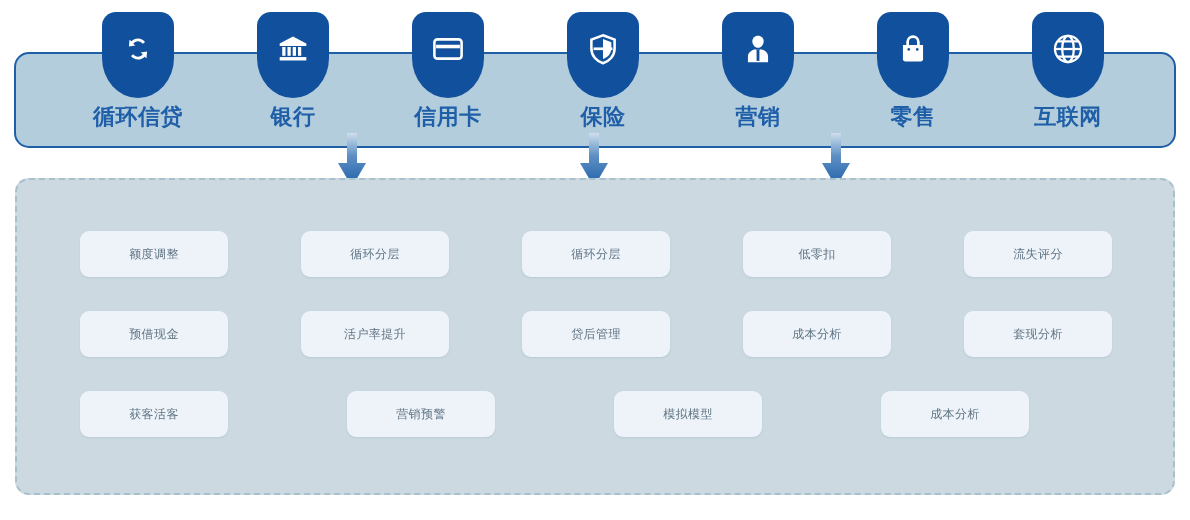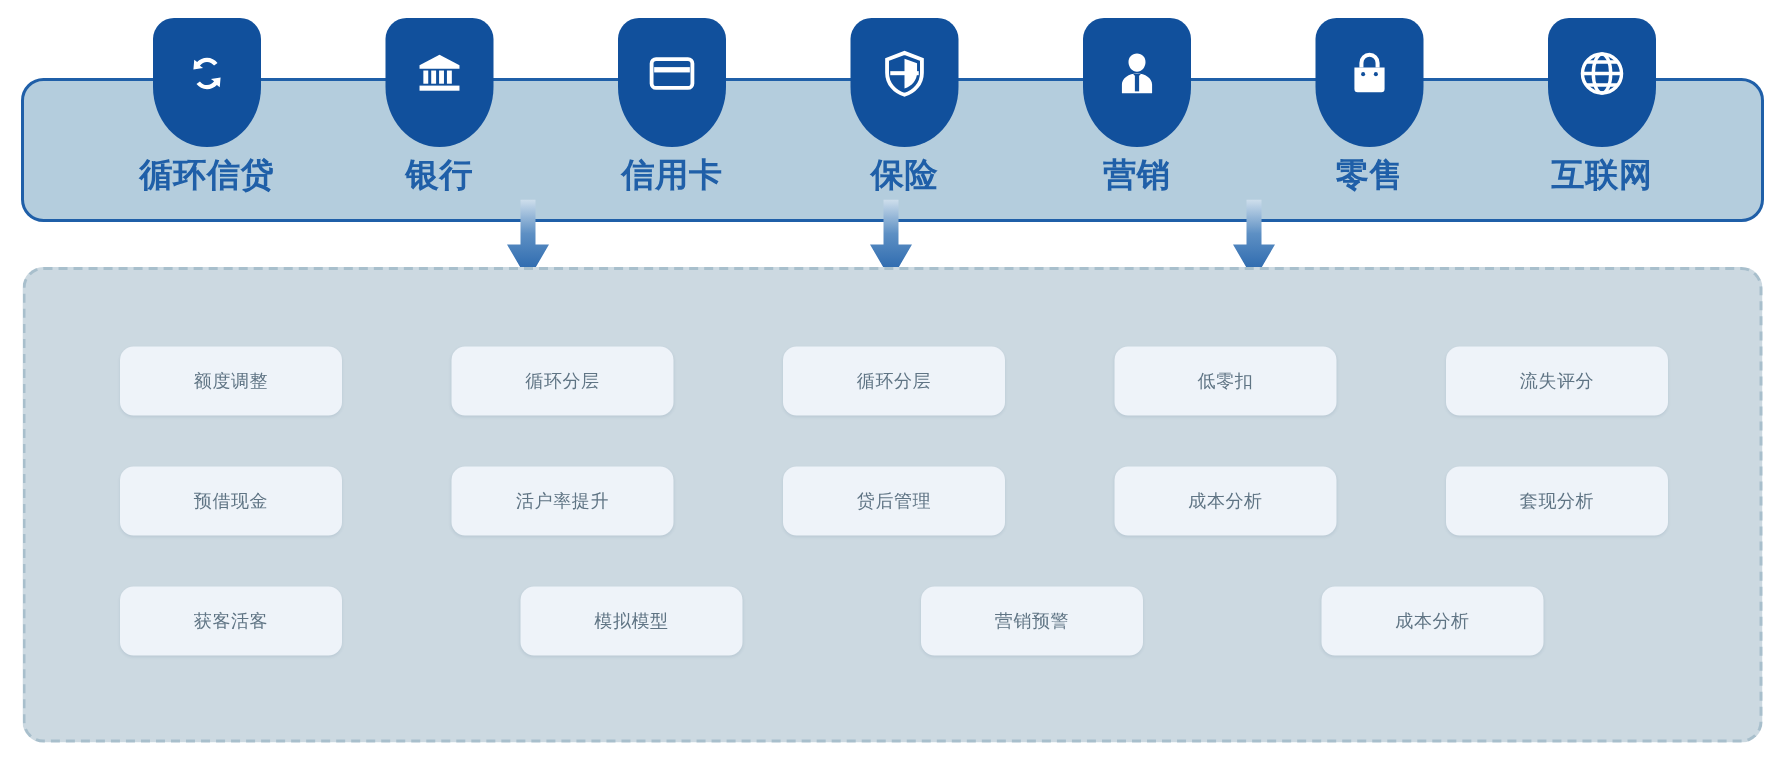--- a/index.html
+++ b/index.html
@@ -246,21 +246,21 @@
       <div class="scenario-row">
         <div class="scenario-card">预借现金</div>
         <div class="scenario-card">活户率提升</div>
         <div class="scenario-card">贷后管理</div>
         <div class="scenario-card">成本分析</div>
         <div class="scenario-card">套现分析</div>
       </div>
 
       <div class="scenario-row">
         <div class="scenario-card">获客活客</div>
+        <div class="scenario-card">营销预警</div>
         <div class="scenario-card">模拟模型</div>
-        <div class="scenario-card">营销预警</div>
         <div class="scenario-card">成本分析</div>
       </div>
 
     </div>
   </div>
 
 </div>
 
 </body></html>

